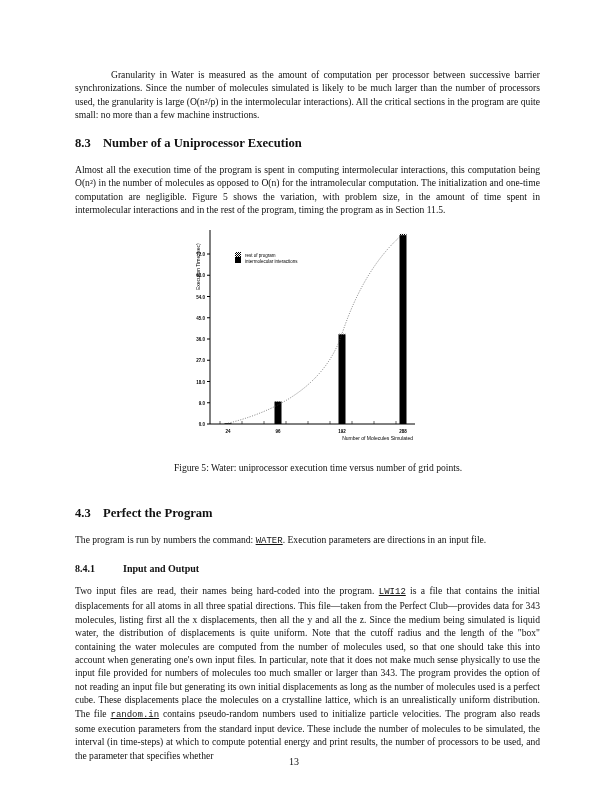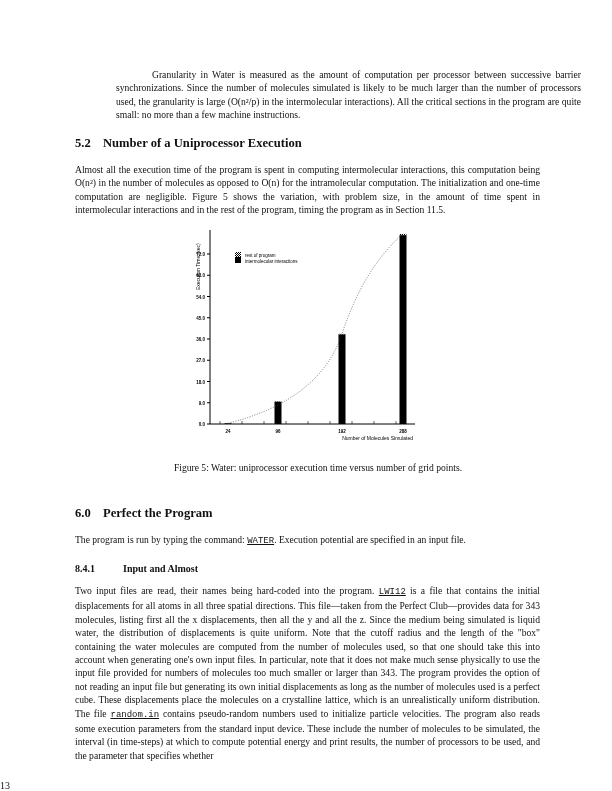--- a/index.html
+++ b/index.html
@@ -1,40 +1,40 @@
 <!DOCTYPE html>
 <html><head>
 <meta charset="utf-8">
 <style>
   html, body { margin: 0; padding: 0; background: #ffffff; }
   body { width: 612px; height: 791px; position: relative; overflow: hidden;
          font-family: "Liberation Serif", "DejaVu Serif", serif; color: #111; }
   .page { position: absolute; left: 0; top: 0; width: 612px; height: 791px; }
   .para { position: absolute; left: 75px; width: 465px; font-size: 9.6px; line-height: 13.4px;
           text-align: justify; }
-  .para.indent { text-indent: 36px; margin-left: 41px; }
+  .para.indent { text-indent: 36px; }
   .h2 { position: absolute; left: 75px; font-size: 12.6px; font-weight: bold; }
   .h2 .num { display: inline-block; width: 28px; }
   .h3 { position: absolute; left: 75px; font-size: 10px; font-weight: bold; }
   .h3 .num { display: inline-block; width: 48px; }
   .mono { font-family: "Liberation Mono", "DejaVu Sans Mono", monospace; font-size: 9px; text-decoration: underline; }
   .caption { position: absolute; left: 12px; width: 612px; top: 462px; text-align: center; font-size: 9.6px; }
-  .pagenum { position: absolute; left: 0; width: 588px; top: 780px; font-size: 10px; }
+  .pagenum { position: absolute; left: 0; width: 588px; top: 756px; text-align: center; font-size: 10px; }
   .chart { position: absolute; left: 170px; top: 230px; width: 260px; height: 220px; }
   .chart svg text { font-family: "Liberation Sans", "DejaVu Sans", sans-serif; }
 </style>
 </head>
 <body>
 
 <div class="page">
 
   <div class="para indent" style="top:68px;">Granularity in Water is measured as the amount of computation per processor between successive barrier synchronizations. Since the number of molecules simulated is likely to be much larger than the number of processors used, the granularity is large (O(n²/p) in the intermolecular interactions). All the critical sections in the program are quite small: no more than a few machine instructions.</div>
 
   <div class="h2" style="top:136px;">
-    <span class="num">5.2</span><span>Number of a Uniprocessor Execution</span>
+    <span class="num">8.3</span><span>Number of a Uniprocessor Execution</span>
   </div>
 
   <div class="para" style="top:163px;">Almost all the execution time of the program is spent in computing intermolecular interactions, this computation being O(n²) in the number of molecules as opposed to O(n) for the intramolecular computation. The initialization and one-time computation are negligible. Figure 5 shows the variation, with problem size, in the amount of time spent in intermolecular interactions and in the rest of the program, timing the program as in Section 11.5.</div>
 
   <div class="chart">
     <svg id="chart-svg" width="260" height="220" viewBox="0 0 260 220">
         <defs>
           <pattern id="chk" width="2" height="2" patternUnits="userSpaceOnUse">
             <rect width="2" height="2" fill="#fff"></rect>
             <rect width="1" height="1" fill="#000"></rect>
@@ -87,25 +87,25 @@
         <rect x="65" y="22" width="6" height="5" fill="url(#chk)"></rect>
         <rect x="65" y="27" width="6" height="6" fill="#000"></rect>
         <text x="75" y="27" font-size="4.5">rest of program</text>
         <text x="75" y="33" font-size="4.5">intermolecular interactions</text>
       </svg>
   </div>
 
   <div class="caption">Figure 5: Water: uniprocessor execution time versus number of grid points.</div>
 
   <div class="h2" style="top:506px;">
-    <span class="num">6.0</span><span>Perfect the Program</span>
+    <span class="num">4.3</span><span>Perfect the Program</span>
   </div>
 
-  <div class="para" style="top:533px;"><span>The program is run by typing the command: </span><span class="mono">WATER</span><span>. Execution potential are specified in an input file.</span></div>
+  <div class="para" style="top:533px;"><span>The program is run by numbers the command: </span><span class="mono">WATER</span><span>. Execution parameters are directions in an input file.</span></div>
 
   <div class="h3" style="top:563px;">
-    <span class="num">8.4.1</span><span>Input and Almost</span>
+    <span class="num">8.4.1</span><span>Input and Output</span>
   </div>
 
   <div class="para" style="top:584px;"><span>Two input files are read, their names being hard-coded into the program. </span><span class="mono">LWI12</span><span> is a file that contains the initial displacements for all atoms in all three spatial directions. This file—taken from the Perfect Club—provides data for 343 molecules, listing first all the x displacements, then all the y and all the z. Since the medium being simulated is liquid water, the distribution of displacements is quite uniform. Note that the cutoff radius and the length of the "box" containing the water molecules are computed from the number of molecules used, so that one should take this into account when generating one's own input files. In particular, note that it does not make much sense physically to use the input file provided for numbers of molecules too much smaller or larger than 343. The program provides the option of not reading an input file but generating its own initial displacements as long as the number of molecules used is a perfect cube. These displacements place the molecules on a crystalline lattice, which is an unrealistically uniform distribution. The file </span><span class="mono">random.in</span><span> contains pseudo-random numbers used to initialize particle velocities. The program also reads some execution parameters from the standard input device. These include the number of molecules to be simulated, the interval (in time-steps) at which to compute potential energy and print results, the number of processors to be used, and the parameter that specifies whether</span></div>
 
   <div class="pagenum">13</div>
 </div>
 
 </body></html>

